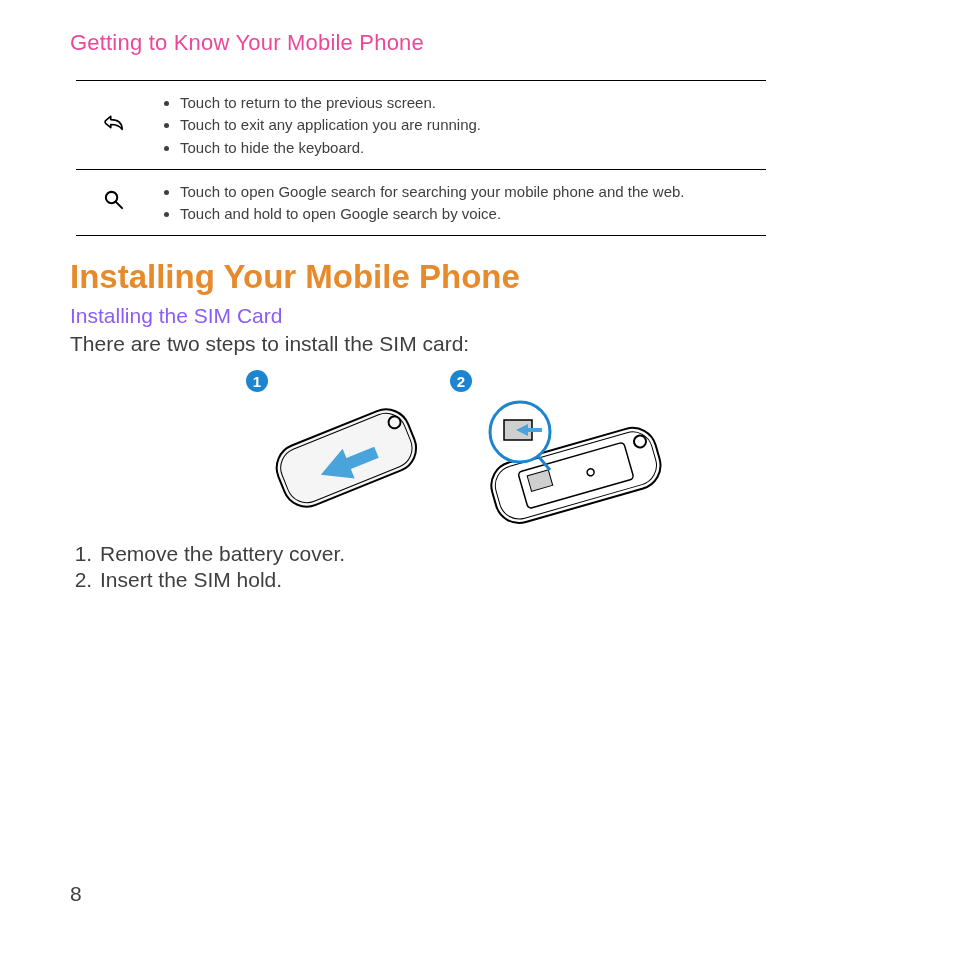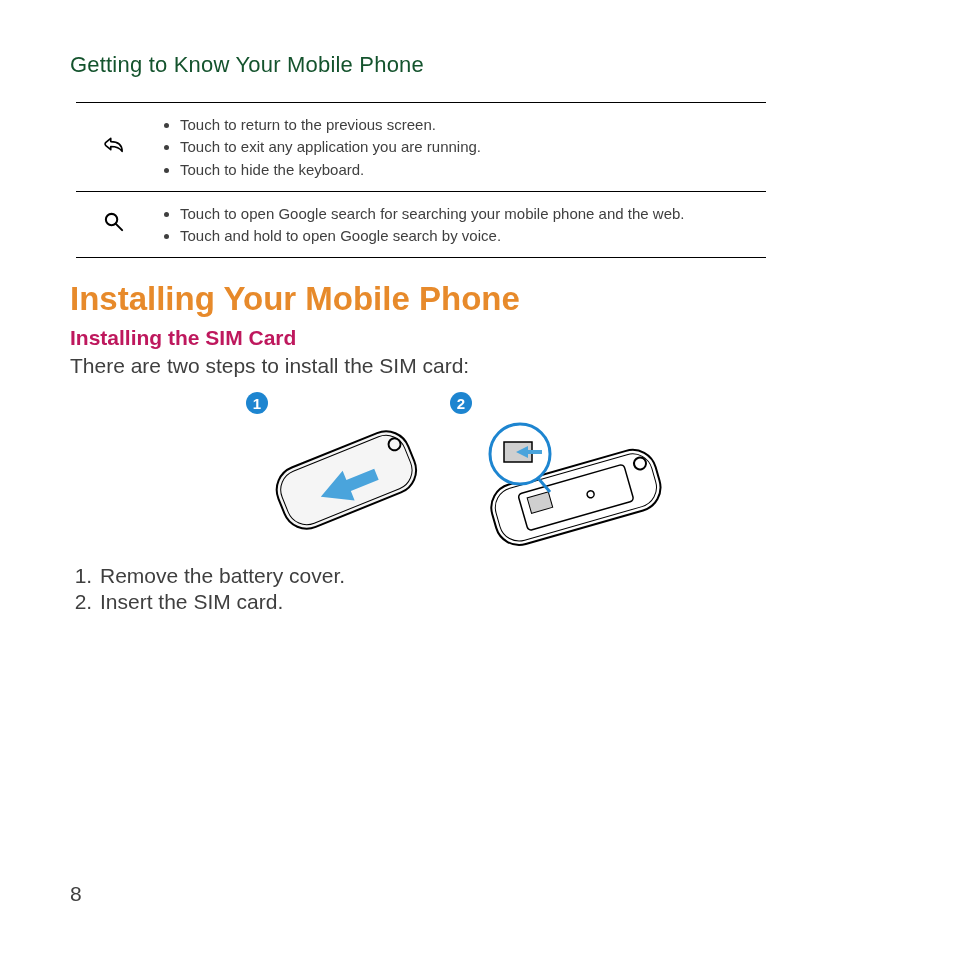--- a/index.html
+++ b/index.html
@@ -13,24 +13,23 @@
   }
   .page {
     box-sizing: border-box;
     width: 954px;
     height: 954px;
     padding: 30px 70px 30px 70px;
     position: relative;
   }
   .header {
     font-size: 22px;
-    color: #14532d;
+    color: #ec4899;
     margin-bottom: 24px;
     letter-spacing: .2px;
-    margin-top: 22px;
   }
   table.icon-table {
     width: 690px;
     border-collapse: collapse;
     margin-left: 6px;
   }
   table.icon-table td {
     border-top: 1.5px solid #000;
     border-bottom: 1.5px solid #000;
     padding: 10px 8px;
@@ -53,24 +52,24 @@
     display:block;
     padding: 2px 0 2px 14px;
   }
   .section-h1 {
     color: #e78a2b;
     font-size: 33px;
     margin: 22px 0 8px 0;
     font-weight: bold;
   }
   .section-h2 {
-    color: #be185d;
+    color: #8b5cf6;
     font-size: 21px;
     margin: 4px 0 4px 0;
-    font-weight: bold;
+    font-weight: normal;
   }
   .body-text {
     font-size: 21px;
     margin: 2px 0 10px 0;
   }
   .steps-diagram {
     width: 690px;
     padding: 4px 0 8px 0;
   }
   .steps-row {
@@ -192,17 +191,17 @@
             <rect x="54" y="22" width="28" height="20" fill="#cfcfcf" stroke="#000" stroke-width="1.5"></rect>
             <polygon points="92,32 80,26 80,30 66,30 66,34 80,34 80,38" fill="#4aa4dc" transform="rotate(180 79 32)"></polygon>
           </g>
         </svg>
       </div>
     </div>
   </div>
 
   <ol class="steps">
     <li>Remove the battery cover.</li>
-    <li>Insert the SIM card.</li>
+    <li>Insert the SIM hold.</li>
   </ol>
 
   <div class="page-num">8</div>
 </div>
 
 </body></html>

